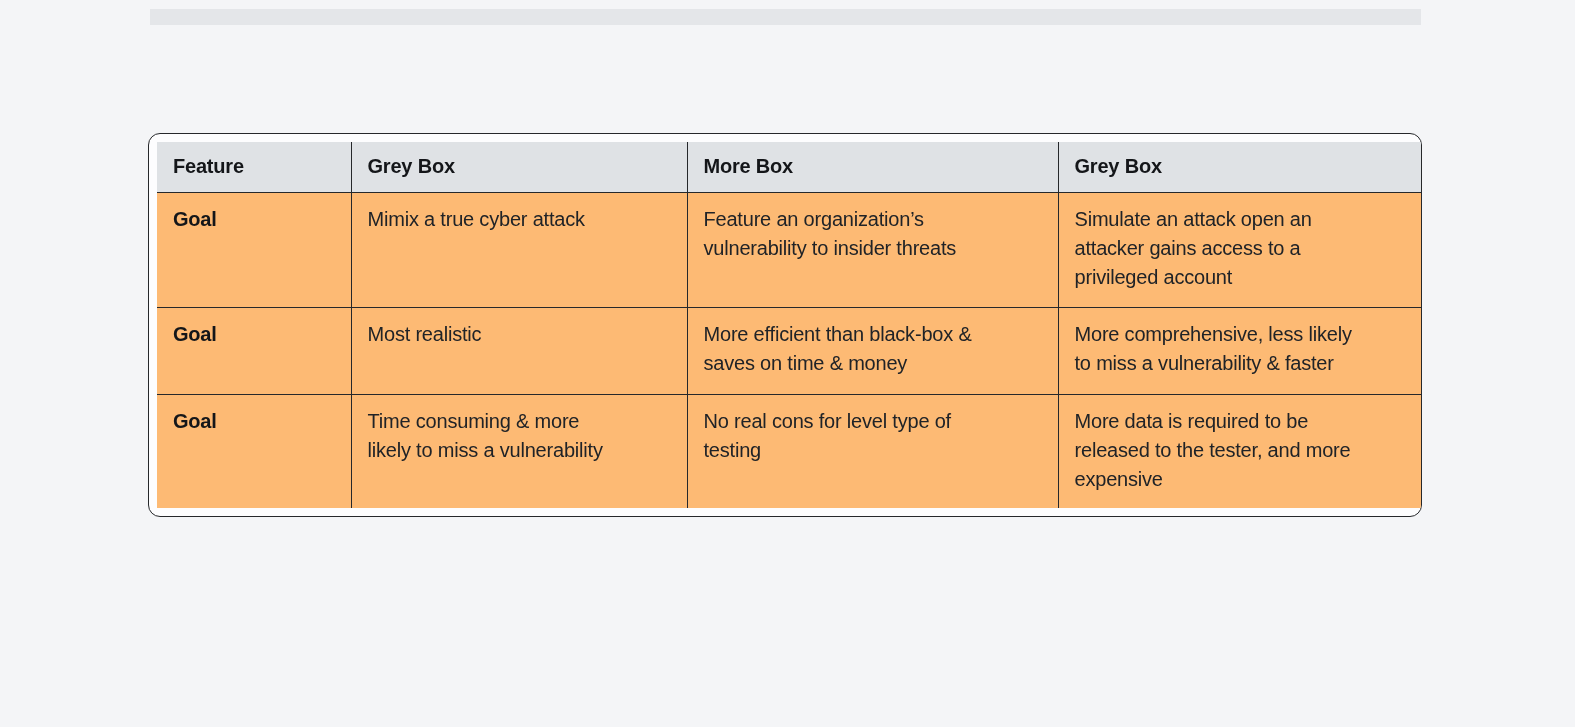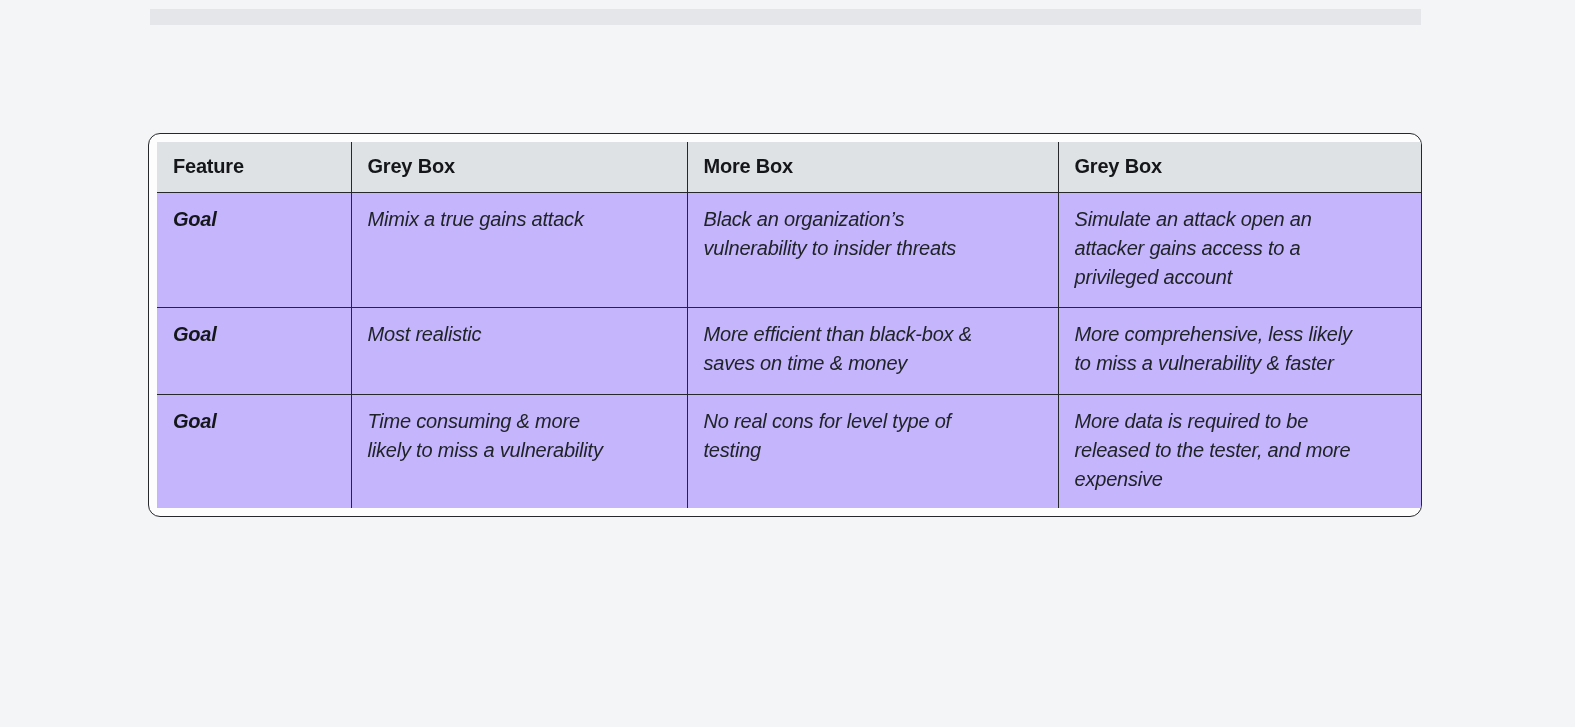--- a/index.html
+++ b/index.html
@@ -51,30 +51,29 @@
   thead th {
     background: #dfe2e5;
     vertical-align: middle;
     padding: 0 16px;
     font-size: 20px;
     font-weight: 700;
     letter-spacing: -0.2px;
     color: #141619;
   }
   tbody td {
-    background: #c4b5fd;
+    background: #fdba74;
     vertical-align: top;
     padding: 12px 16px;
     font-size: 20px;
     font-weight: 400;
     line-height: 29px;
     letter-spacing: -0.2px;
     color: #202327;
     white-space: pre-line;
-    font-style: italic;
   }
   tbody td.row-label {
     font-weight: 700;
     color: #141619;
     white-space: normal;
   }
   tr.r-goal   { height: 115px; }
   tr.r-access { height: 90px;  }
   tr.r-pros   { height: 87px;  }
   tr.r-cons   { height: 114px; }
@@ -96,22 +95,22 @@
       <tr>
         <th>Feature</th>
         <th>Grey Box</th>
         <th>More Box</th>
         <th>Grey Box</th>
       </tr>
     </thead>
     <tbody>
       <tr class="r-goal">
         <td class="row-label">Goal</td>
-        <td>Mimix a true gains attack</td>
-        <td>Black an organization’s
+        <td>Mimix a true cyber attack</td>
+        <td>Feature an organization’s
 vulnerability to insider threats</td>
         <td>Simulate an attack open an
 attacker gains access to a
 privileged account</td>
       </tr>
       <tr class="r-pros">
         <td class="row-label">Goal</td>
         <td>Most realistic</td>
         <td>More efficient than black-box &amp;
 saves on time &amp; money</td>

